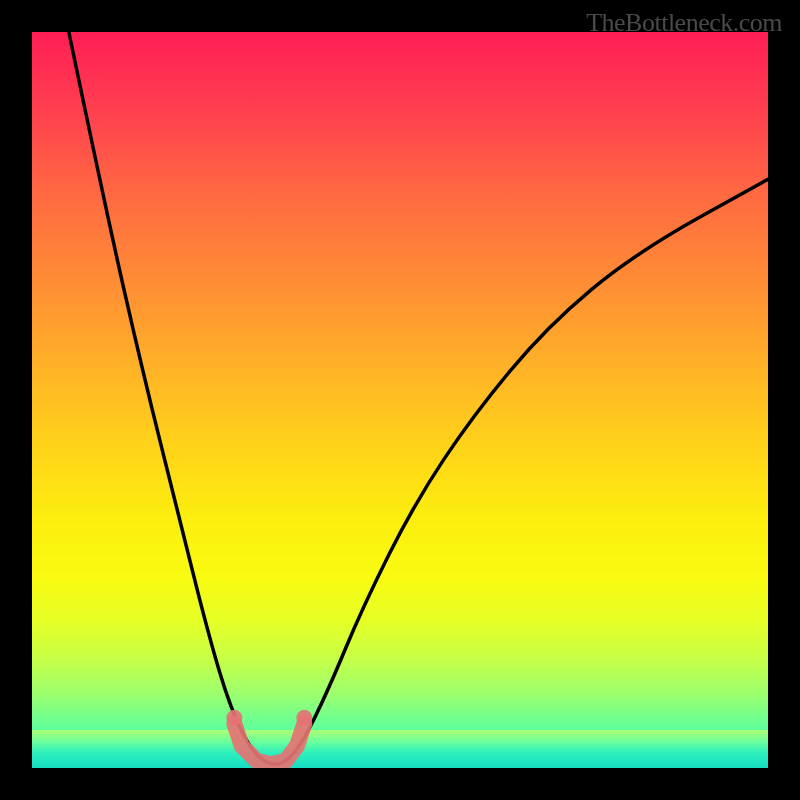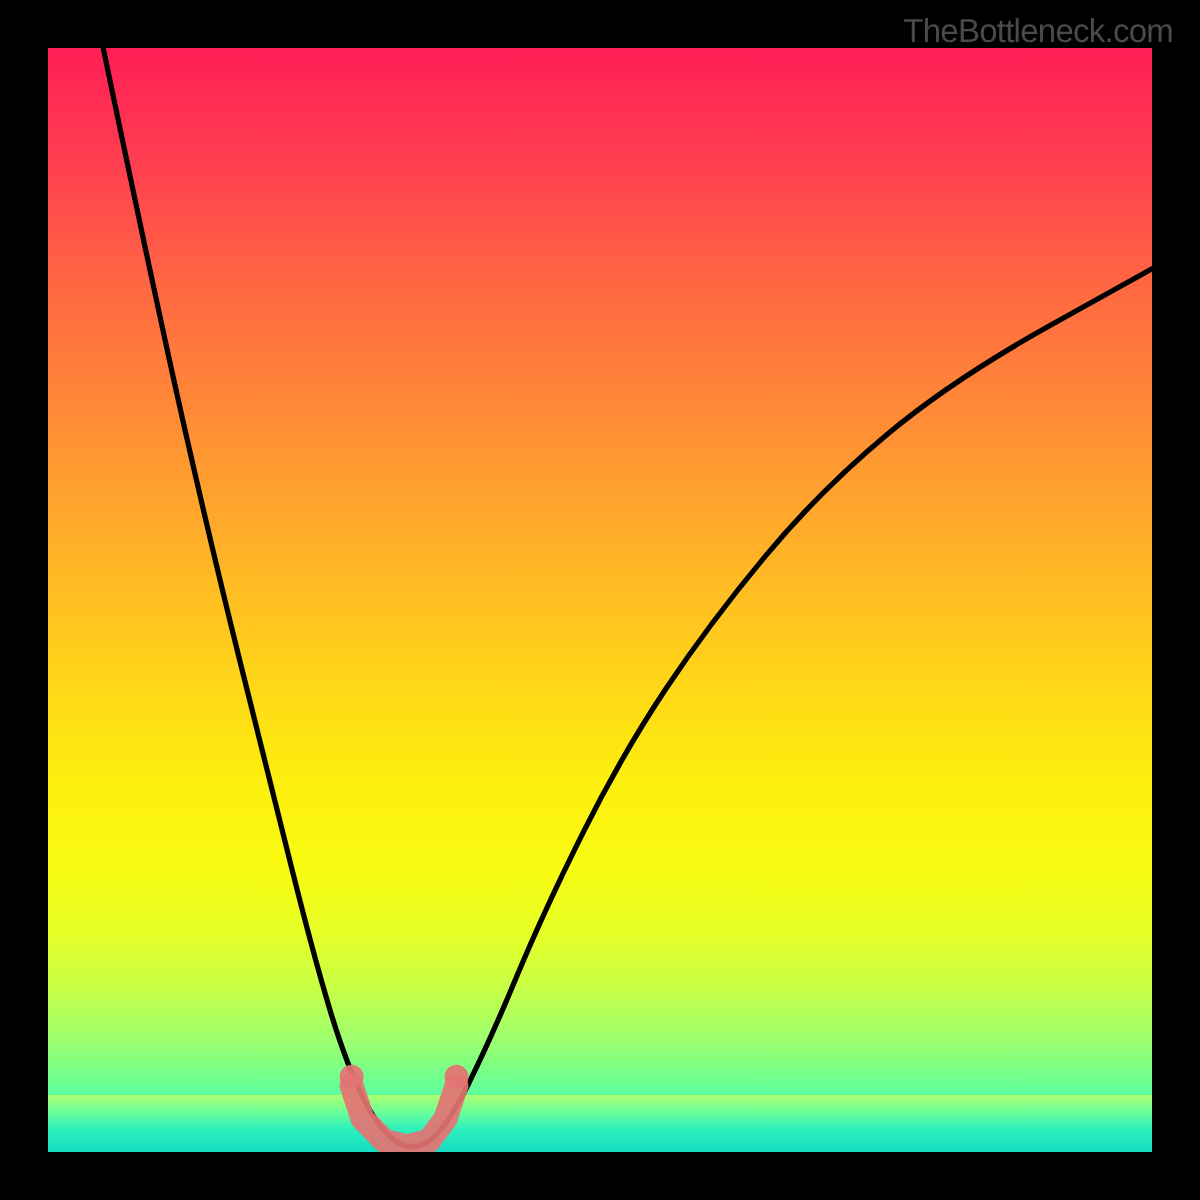--- a/index.html
+++ b/index.html
@@ -9,24 +9,25 @@
     background: #000;
     position: relative;
     font-family: Arial, sans-serif;
     overflow: hidden;
   }
   .watermark {
     position: absolute;
     top: 8px;
     right: 18px;
     color: #4a4a4a;
-    font-size: 22px;
+    font-size: 26px;
     font-weight: 500;
     z-index: 10;
     letter-spacing: -0.5px;
+    font-family: Liberation Serif, serif;
   }
   .plot-area {
     position: absolute;
     left: 32px;
     top: 32px;
     width: 736px;
     height: 736px;
     overflow: hidden;
   }
   .gradient-bg {

